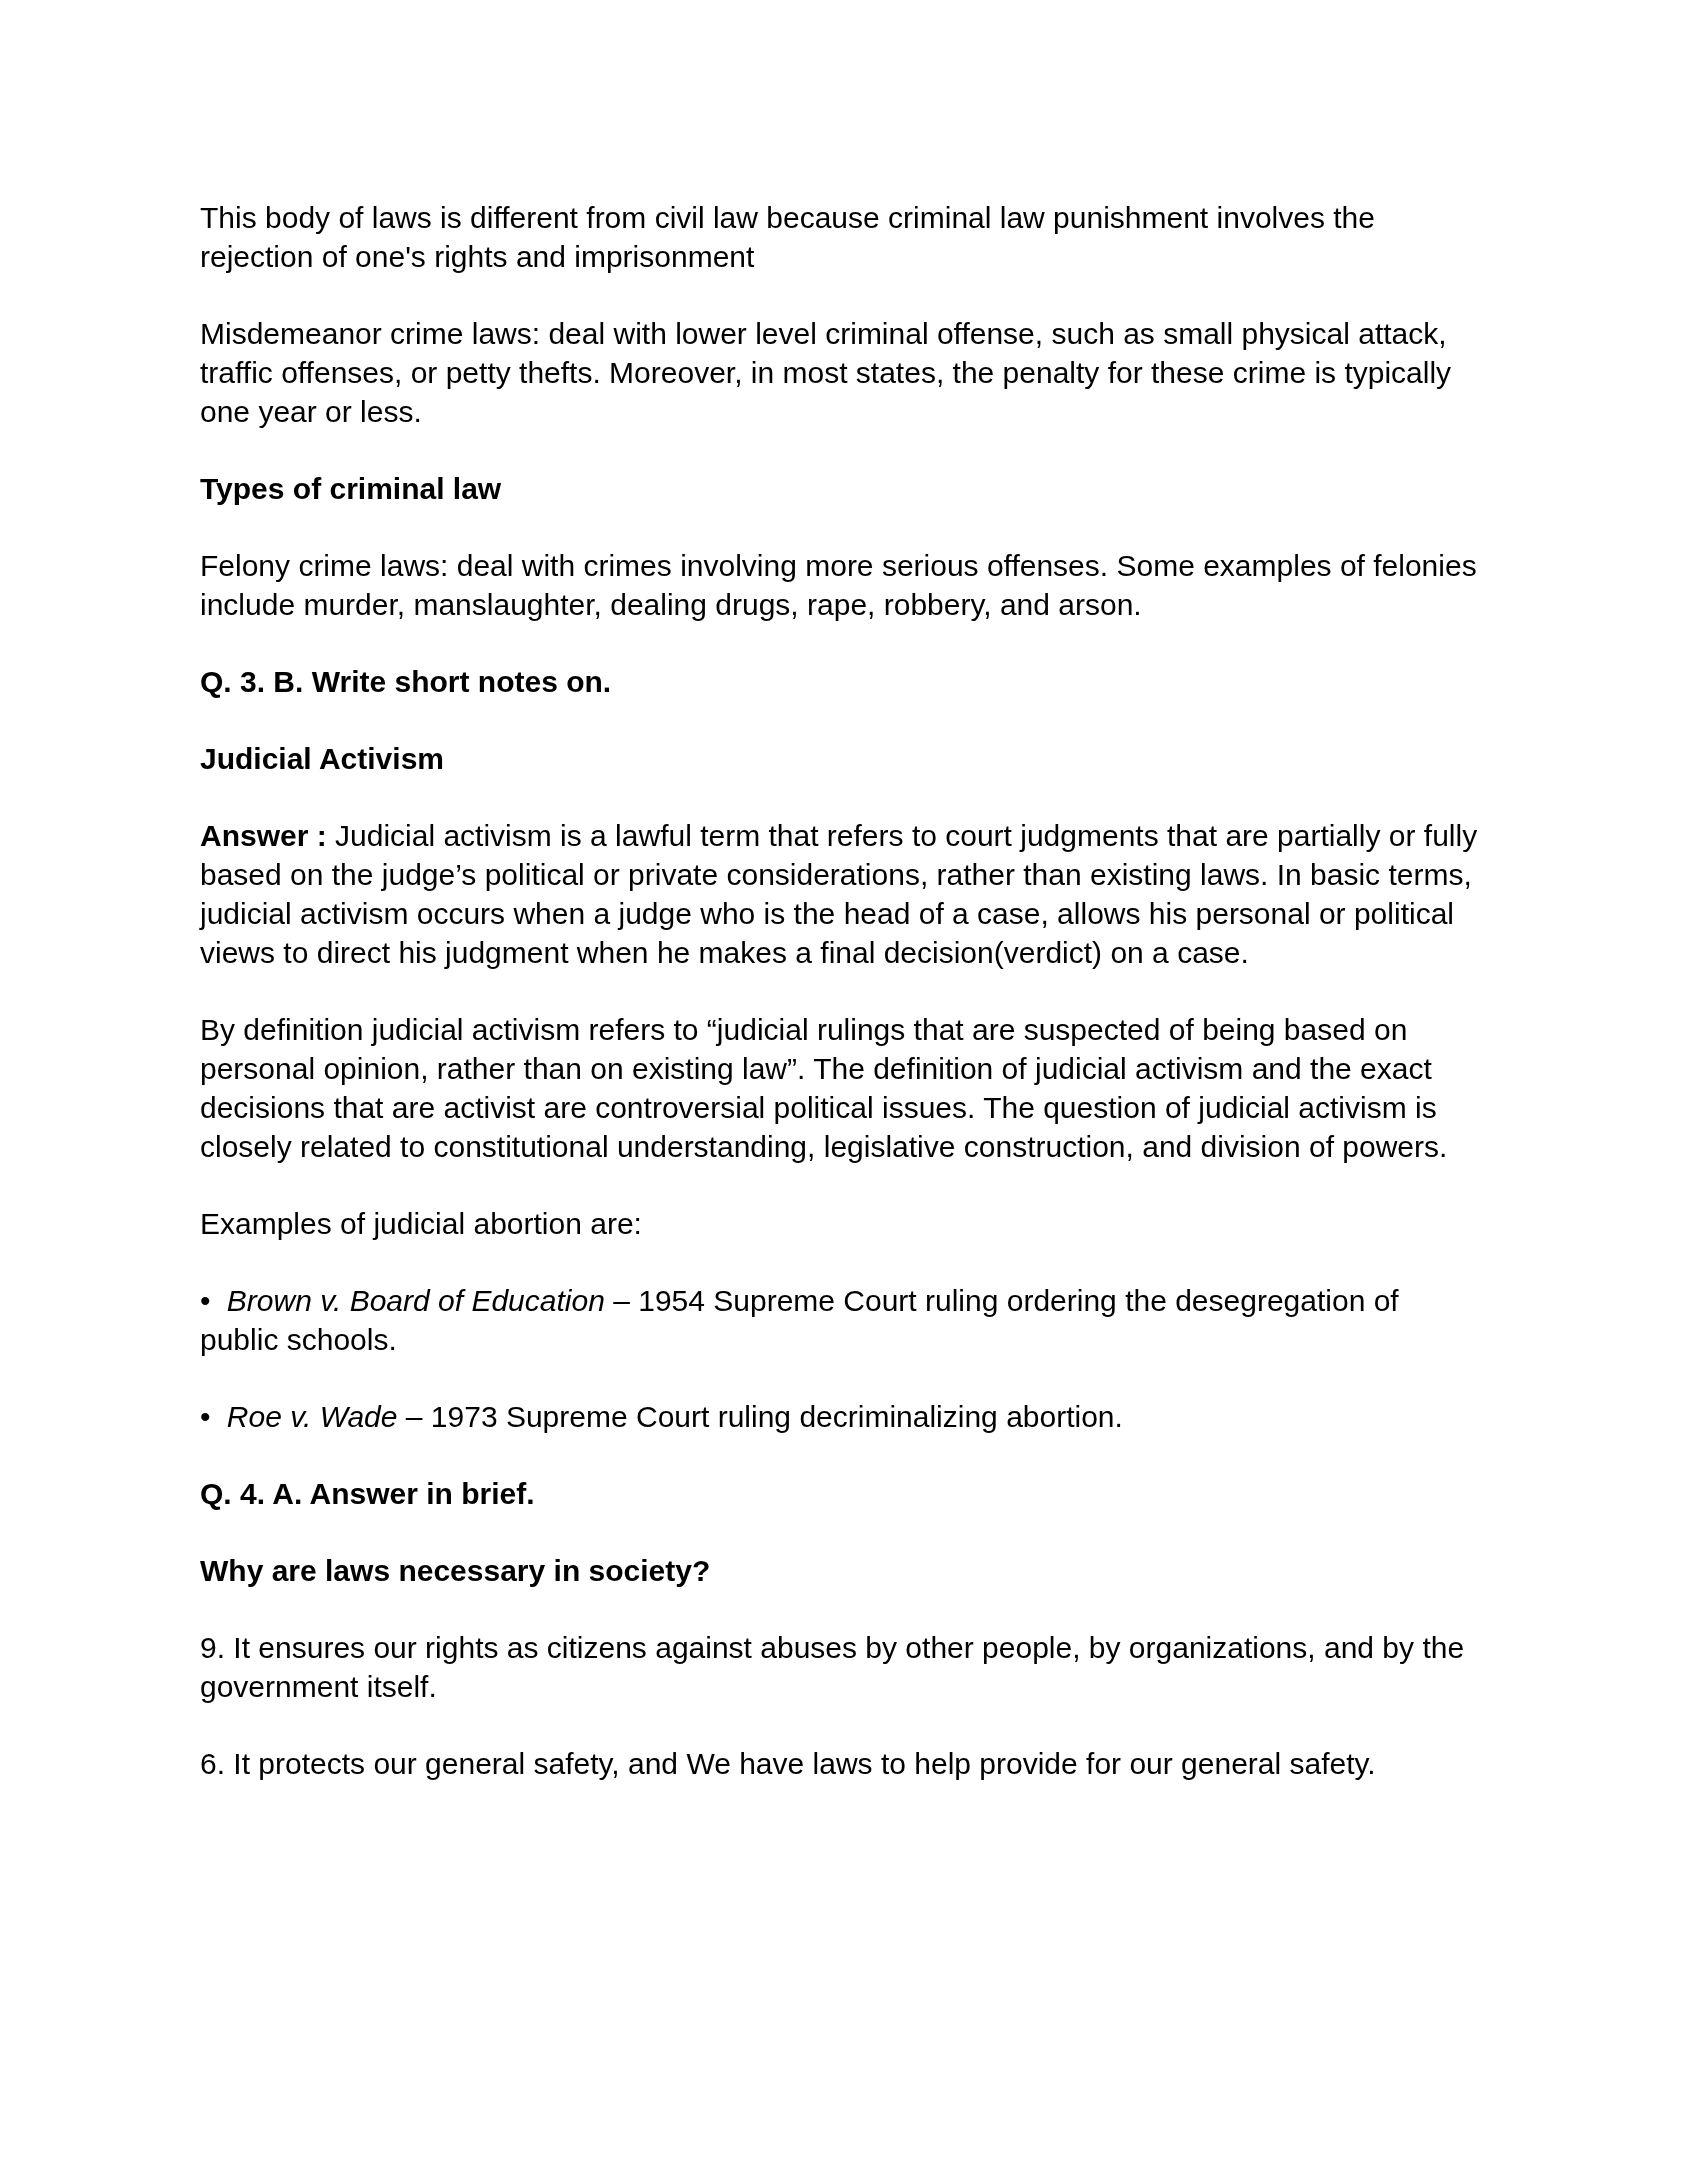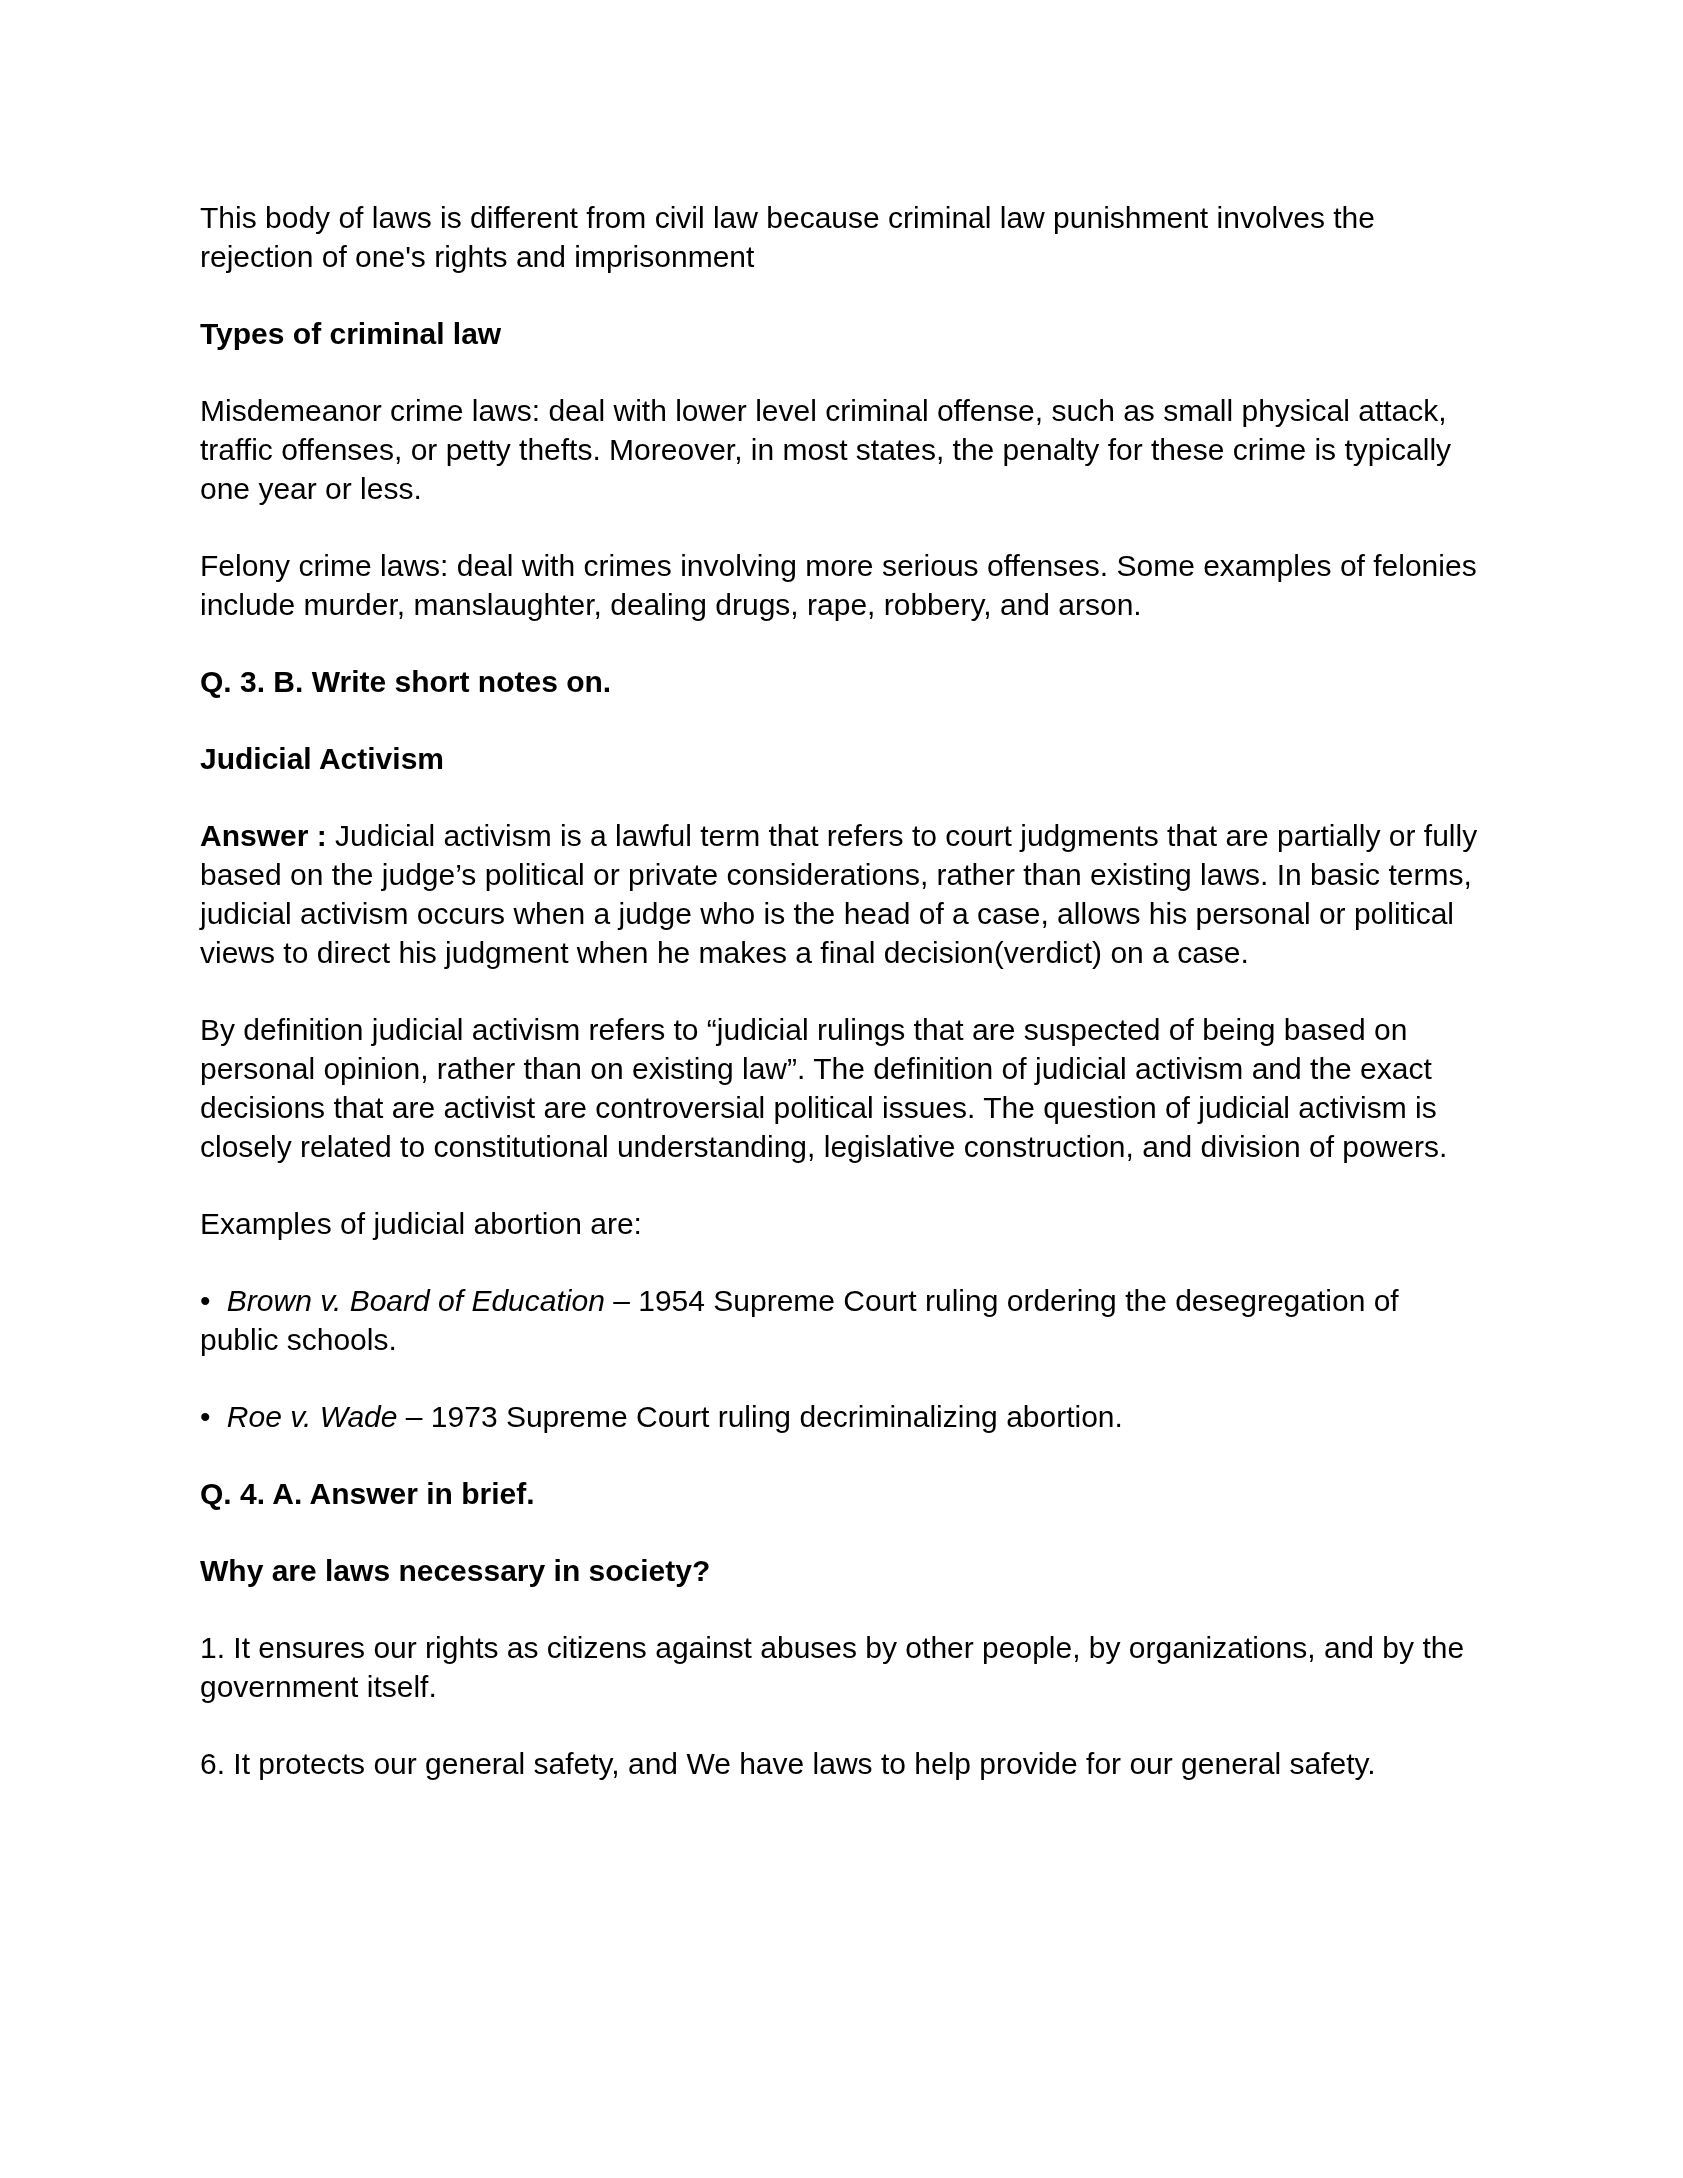--- a/index.html
+++ b/index.html
@@ -36,23 +36,23 @@
   }
 </style>
 </head>
 <body>
 
 <div class="page">
   <div class="content">
 
     <p class="block">This body of laws is different from civil law because criminal law punishment involves the rejection of one's rights and imprisonment</p>
 
+    <p class="block">Misdemeanor crime laws: deal with lower level criminal offense, such as small physical attack, traffic offenses, or petty thefts. Moreover, in most states, the penalty for these crime is typically one year or less.</p>
+
     <p class="block heading">Types of criminal law</p>
-
-    <p class="block">Misdemeanor crime laws: deal with lower level criminal offense, such as small physical attack, traffic offenses, or petty thefts. Moreover, in most states, the penalty for these crime is typically one year or less.</p>
 
     <p class="block">Felony crime laws: deal with crimes involving more serious offenses. Some examples of felonies include murder, manslaughter, dealing drugs, rape, robbery, and arson.</p>
 
     <p class="block heading">Q. 3. B. Write short notes on.</p>
 
     <p class="block heading">Judicial Activism</p>
 
     <p class="block"><span class="b">Answer :</span><span> Judicial activism is a lawful term that refers to court judgments that are partially or fully based on the judge’s political or private considerations, rather than existing laws. In basic terms, judicial activism occurs when a judge who is the head of a case, allows his personal or political views to direct his judgment when he makes a final decision(verdict) on a case.</span></p>
 
     <p class="block">By definition judicial activism refers to “judicial rulings that are suspected of being based on personal opinion, rather than on existing law”. The definition of judicial activism and the exact decisions that are activist are controversial political issues. The question of judicial activism is closely related to constitutional understanding, legislative construction, and division of powers.</p>
@@ -61,19 +61,19 @@
 
     <p class="block"><span>• </span><span class="i">Brown v. Board of Education</span><span> – 1954 Supreme Court ruling ordering the desegregation of public schools.</span></p>
 
     <p class="block"><span>• </span><span class="i">Roe v. Wade</span><span> – 1973 Supreme Court ruling decriminalizing abortion.</span></p>
 
     <p class="block heading">Q. 4. A. Answer in brief.</p>
 
     <p class="block heading">Why are laws necessary in society?</p>
 
 
-    <p class="block">1. It ensures our rights as citizens against abuses by other people, by organizations, and by the government itself.</p>
+    <p class="block">9. It ensures our rights as citizens against abuses by other people, by organizations, and by the government itself.</p>
 
     <p class="block">6. It protects our general safety, and We have laws to help provide for our general safety.</p>
 
   </div>
 </div>
 
 
 </body></html>

